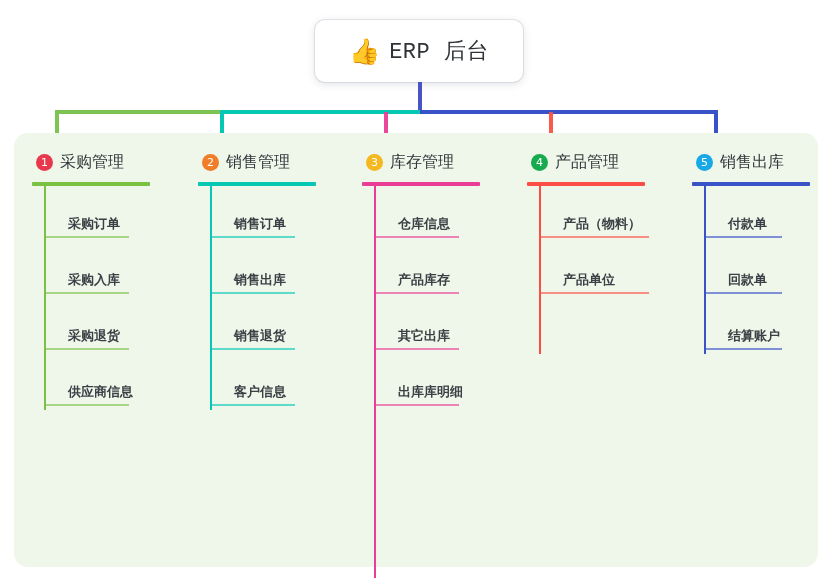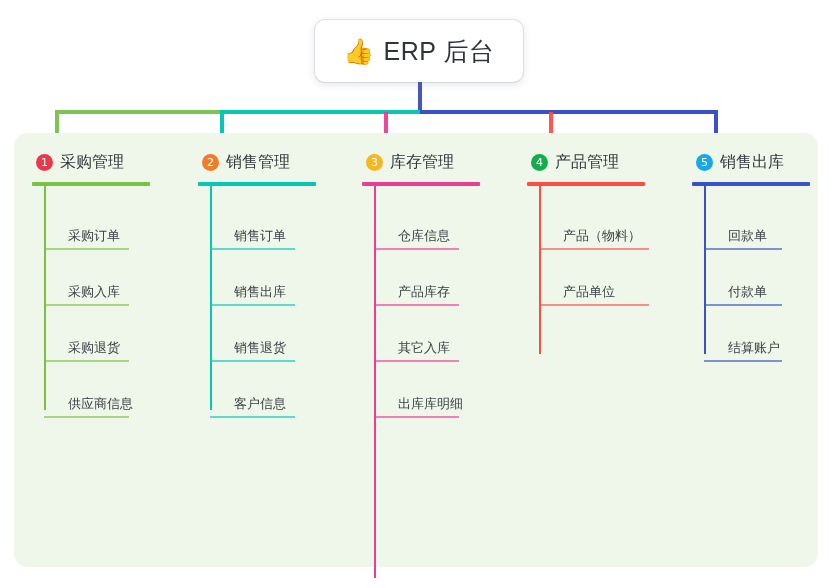--- a/index.html
+++ b/index.html
@@ -16,21 +16,21 @@
 
   
   .root-node{
     position:absolute;left:315px;top:20px;width:208px;height:62px;
     background:#ffffff;border-radius:10px;
     box-shadow:0 2px 9px rgba(60,70,90,.16), 0 0 0 1px rgba(230,232,238,.9);
     display:flex;align-items:center;justify-content:center;gap:9px;
     box-sizing:border-box;
   }
   .root-emoji{font-size:25px;line-height:1;display:block;}
-  .root-title{font-size:25px;color:#2f3438;letter-spacing:.5px;white-space:nowrap;}
+  .root-title{font-size:22px;color:#2f3438;letter-spacing:.5px;white-space:nowrap;font-family:Liberation Mono, monospace;}
 
   
   .trunk{position:absolute;left:418px;top:82px;width:4px;height:30px;background:#4854c4;}
   .bus{position:absolute;top:110px;height:4px;}
   .drop{position:absolute;top:112px;width:4px;}
 
   
   .panel{
     position:absolute;left:14px;top:133px;width:804px;height:434px;
     background:#eef7ea;border-radius:14px;
@@ -41,21 +41,21 @@
   .col-head{display:flex;align-items:center;gap:7px;height:34px;padding-left:4px;}
   .badge{
     width:17px;height:17px;border-radius:50%;
     color:#fff;font-size:11px;line-height:17px;text-align:center;
     font-family:"DejaVu Sans",sans-serif;flex:0 0 auto;
   }
   .col-title{font-size:16px;color:#32383d;white-space:nowrap;}
   .head-rule{height:4px;border-radius:1px;margin-top:3px;}
   .spine{position:absolute;width:2px;top:41px;}
 
-  .items{position:relative;margin-top:12px;}
+  .items{position:relative;margin-top:0;font-weight:bold;}
   .item{position:relative;height:56px;}
   .item-label{
     position:absolute;left:36px;bottom:9px;
     font-size:13px;color:#3a4045;white-space:nowrap;
   }
   .item-rule{position:absolute;left:12px;bottom:4px;height:2px;}
 
   .emoji-fallback{font-family:"DejaVu Sans",sans-serif;}
 </style>
 </head>
@@ -144,21 +144,21 @@
           <div class="items">
             <div class="item">
               <span class="item-label">仓库信息</span>
               <div class="item-rule" style="background: rgb(234, 62, 150); opacity: 0.62; width: 85px;"></div>
             </div>
             <div class="item">
               <span class="item-label">产品库存</span>
               <div class="item-rule" style="background: rgb(234, 62, 150); opacity: 0.62; width: 85px;"></div>
             </div>
             <div class="item">
-              <span class="item-label">其它入库</span>
+              <span class="item-label">其它出库</span>
               <div class="item-rule" style="background: rgb(234, 62, 150); opacity: 0.62; width: 85px;"></div>
             </div>
             <div class="item">
               <span class="item-label">出库库明细</span>
               <div class="item-rule" style="background: rgb(234, 62, 150); opacity: 0.62; width: 85px;"></div>
             </div>
           </div>
         </div>
         <div class="col" style="left: 513px; width: 150px; top: 12px;">
           <div class="col-head">
@@ -180,28 +180,28 @@
         </div>
         <div class="col" style="left: 678px; width: 140px; top: 12px;">
           <div class="col-head">
             <span class="badge" style="background: rgb(24, 168, 232);">5</span>
             <span class="col-title">销售出库</span>
           </div>
           <div class="head-rule" style="background: rgb(58, 82, 200); width: 118px;"></div>
           <div class="spine" style="background: rgb(58, 82, 200); left: 12px; height: 168px;"></div>
           <div class="items">
             <div class="item">
+              <span class="item-label">付款单</span>
+              <div class="item-rule" style="background: rgb(58, 82, 200); opacity: 0.62; width: 78px;"></div>
+            </div>
+            <div class="item">
               <span class="item-label">回款单</span>
               <div class="item-rule" style="background: rgb(58, 82, 200); opacity: 0.62; width: 78px;"></div>
             </div>
             <div class="item">
-              <span class="item-label">付款单</span>
-              <div class="item-rule" style="background: rgb(58, 82, 200); opacity: 0.62; width: 78px;"></div>
-            </div>
-            <div class="item">
               <span class="item-label">结算账户</span>
               <div class="item-rule" style="background: rgb(58, 82, 200); opacity: 0.62; width: 78px;"></div>
             </div>
           </div>
         </div>
       </div>
   </div>
 
 </div>
 

